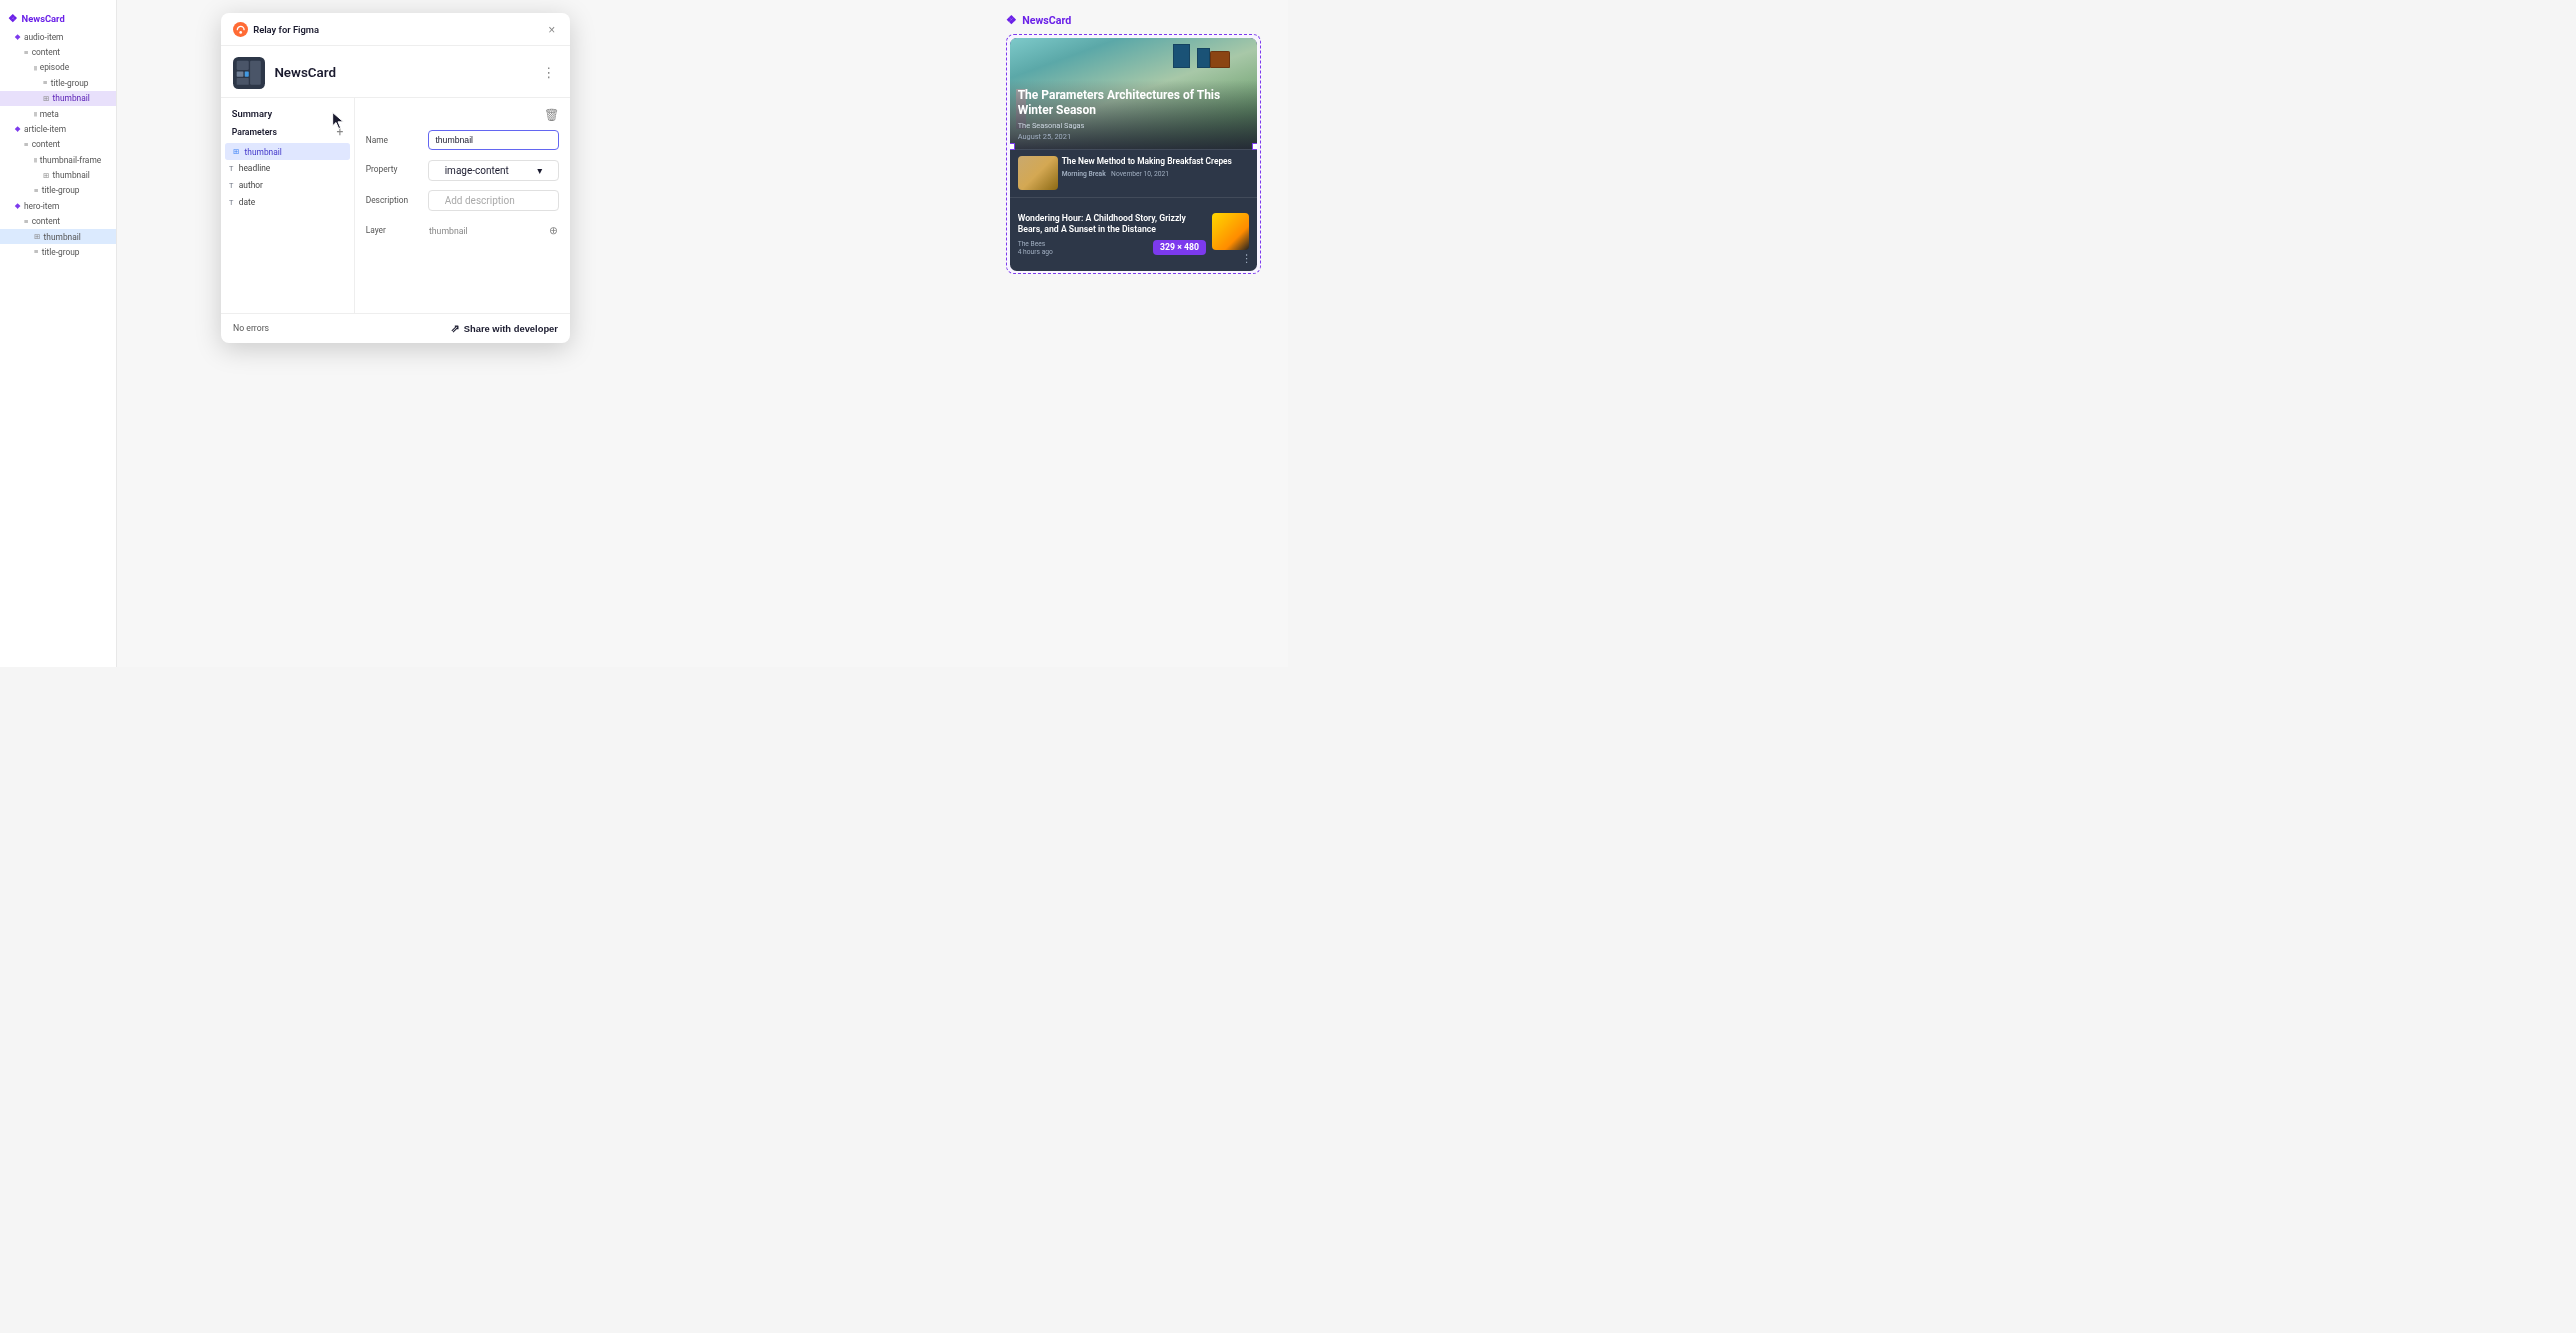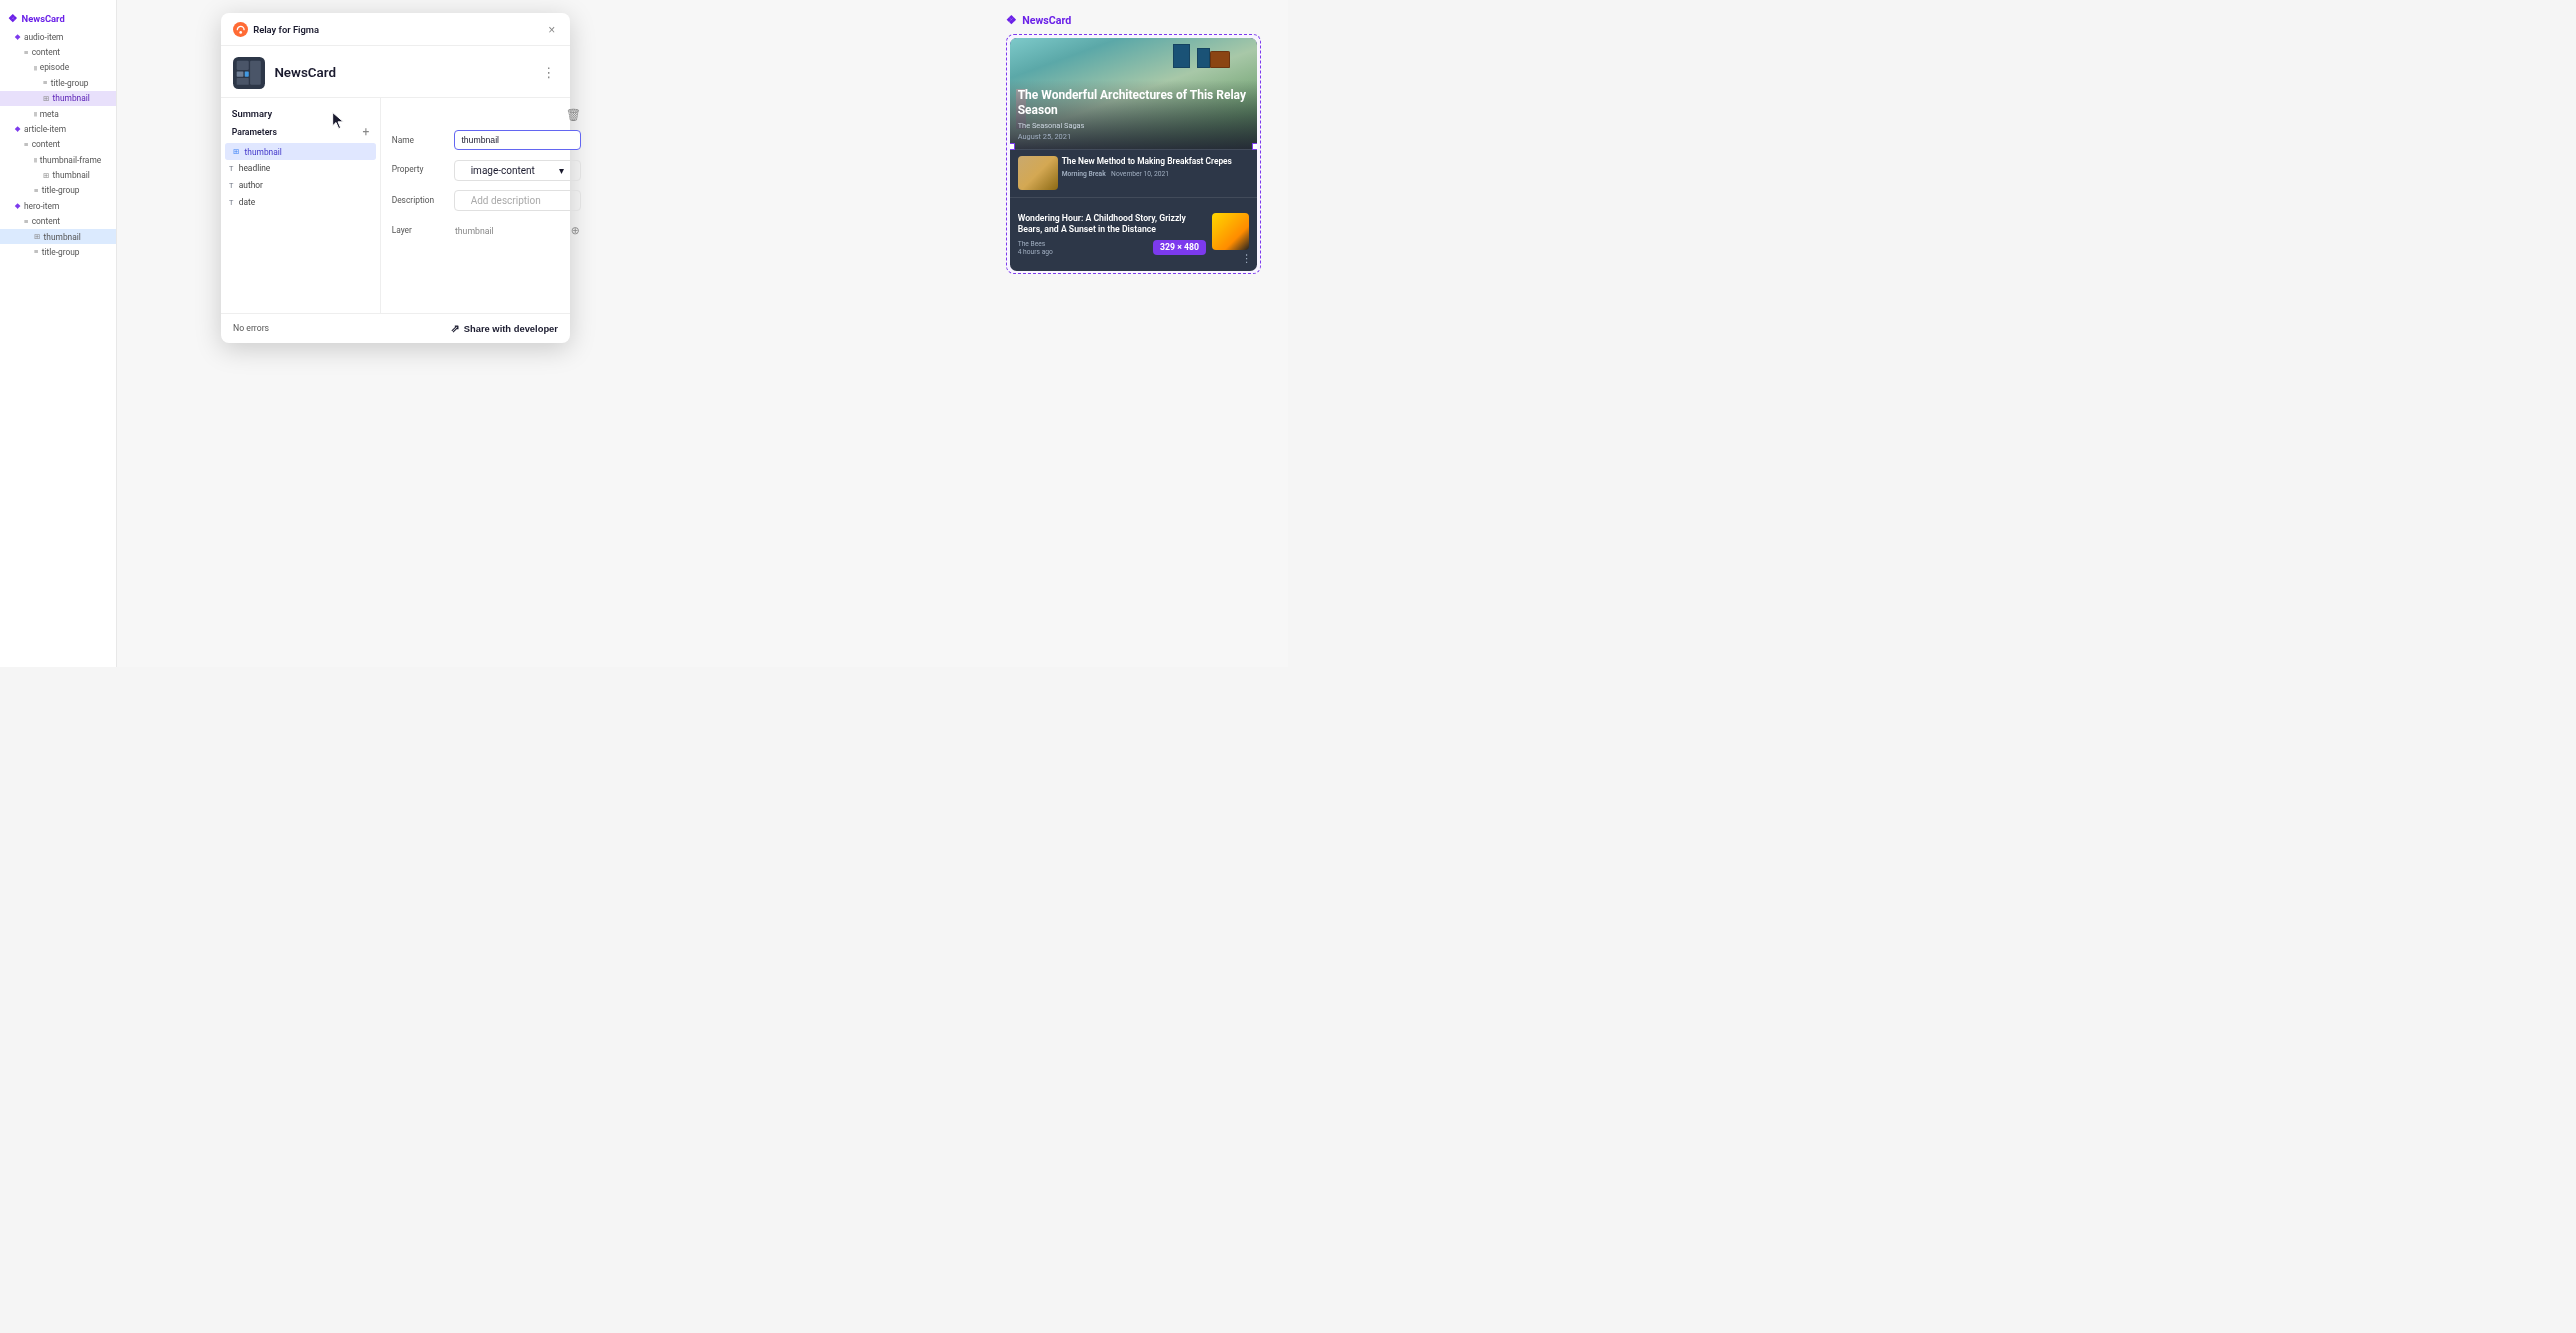--- a/index.html
+++ b/index.html
@@ -110,21 +110,21 @@
       color: #888;
       border: none;
       background: none;
       padding: 2.7px;
     }
     .modal-body {
       display: flex;
       min-height: 215px;
     }
     .modal-left {
-      width: 160px;
+      width: 134px;
       border-right: 0.7px solid #eee;
       padding: 10.7px 0;
       flex-shrink: 0;
     }
     .modal-section-title {
       font-size: 9.4px;
       font-weight: 600;
       color: #1a1a2e;
       padding: 0 10.7px 6.7px;
     }
@@ -617,21 +617,21 @@
 
             <div style="width:100%;height:100%;position:relative;overflow:hidden;">
               <div style="width:100%;height:100%;background:linear-gradient(160deg,#7ecaca 0%,#5ba8a8 20%,#a8c8a8 50%,#6b9e6b 80%,#4a7a4a 100%);"></div>
 
               <div style="position:absolute;top:13.4px;right:27px;width:20px;height:17px;background:#8b4513;border-radius:1.3px 1.3px 0 0;border:1.3px solid #6b3410;"></div>
               <div style="position:absolute;top:10px;right:47px;width:13.4px;height:20px;background:#1a5276;border:1.3px solid #154360;"></div>
               <div style="position:absolute;top:6.7px;right:67px;width:17px;height:23.5px;background:#1a5276;border:1.3px solid #154360;"></div>
               <div style="position:absolute;bottom:20px;left:6.7px;width:10px;height:40px;background:#aaa;border-radius:0.7px;"></div>
             </div>
             <div class="hero-overlay">
-              <div class="hero-title">The Wonderful Architectures of This Relay Season</div>
+              <div class="hero-title">The Parameters Architectures of This Winter Season</div>
               <div class="hero-source">The Seasonal Sagas</div>
               <div class="hero-date">August 25, 2021</div>
             </div>
           </div>
           <div class="corner-handle corner-bl" style="bottom:-1.3px;left:-1.3px;"></div>
           <div class="corner-handle corner-br" style="bottom:-1.3px;right:-1.3px;"></div>
         </div>
 
         <div class="news-list-item">
           <div class="news-list-thumb">

